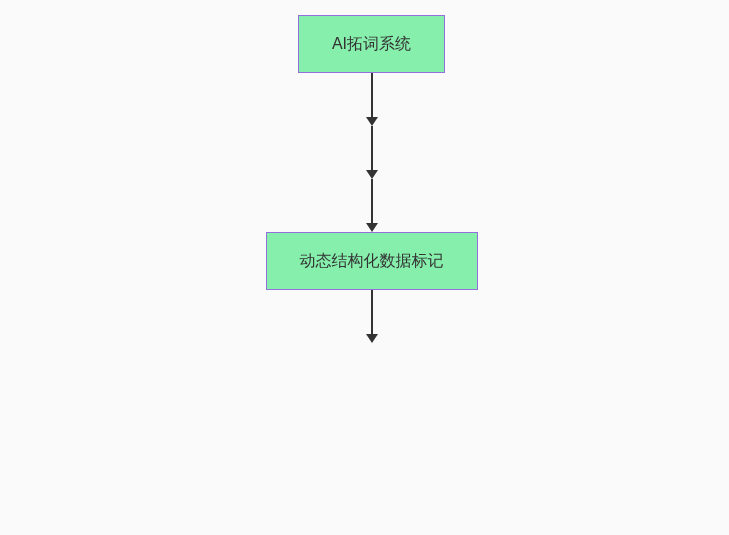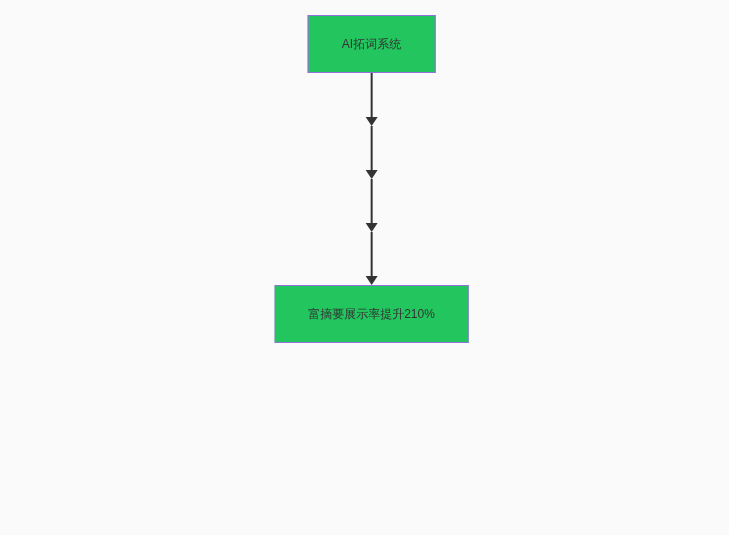--- a/index.html
+++ b/index.html
@@ -21,24 +21,24 @@
     top: 15px;
     left: 50%;
     transform: translateX(-50%);
     margin-left: 7px;
     display: flex;
     flex-direction: column;
     align-items: center;
   }
   .node {
     box-sizing: border-box;
-    background: #22c55e;
+    background: #86efac;
     border: 1px solid #9370DB;
     color: #333333;
-    font-size: 12px;
+    font-size: 16px;
     line-height: 22px;
     padding: 17px 33px;
     text-align: center;
     white-space: nowrap;
   }
   .arrow {
     display: flex;
     flex-direction: column;
     align-items: center;
     height: 53px;
@@ -76,24 +76,24 @@
       <div class="line"></div>
       <div class="head"></div>
     </div>
 
 
     <div class="arrow">
       <div class="line"></div>
       <div class="head"></div>
     </div>
 
+    <div class="node">
+      <span>动态结构化数据标记</span>
+    </div>
 
     <div class="arrow">
       <div class="line"></div>
       <div class="head"></div>
     </div>
 
-    <div class="node">
-      <span>富摘要展示率提升210%</span>
-    </div>
 
   </div>
 </div>
 
 </body></html>

